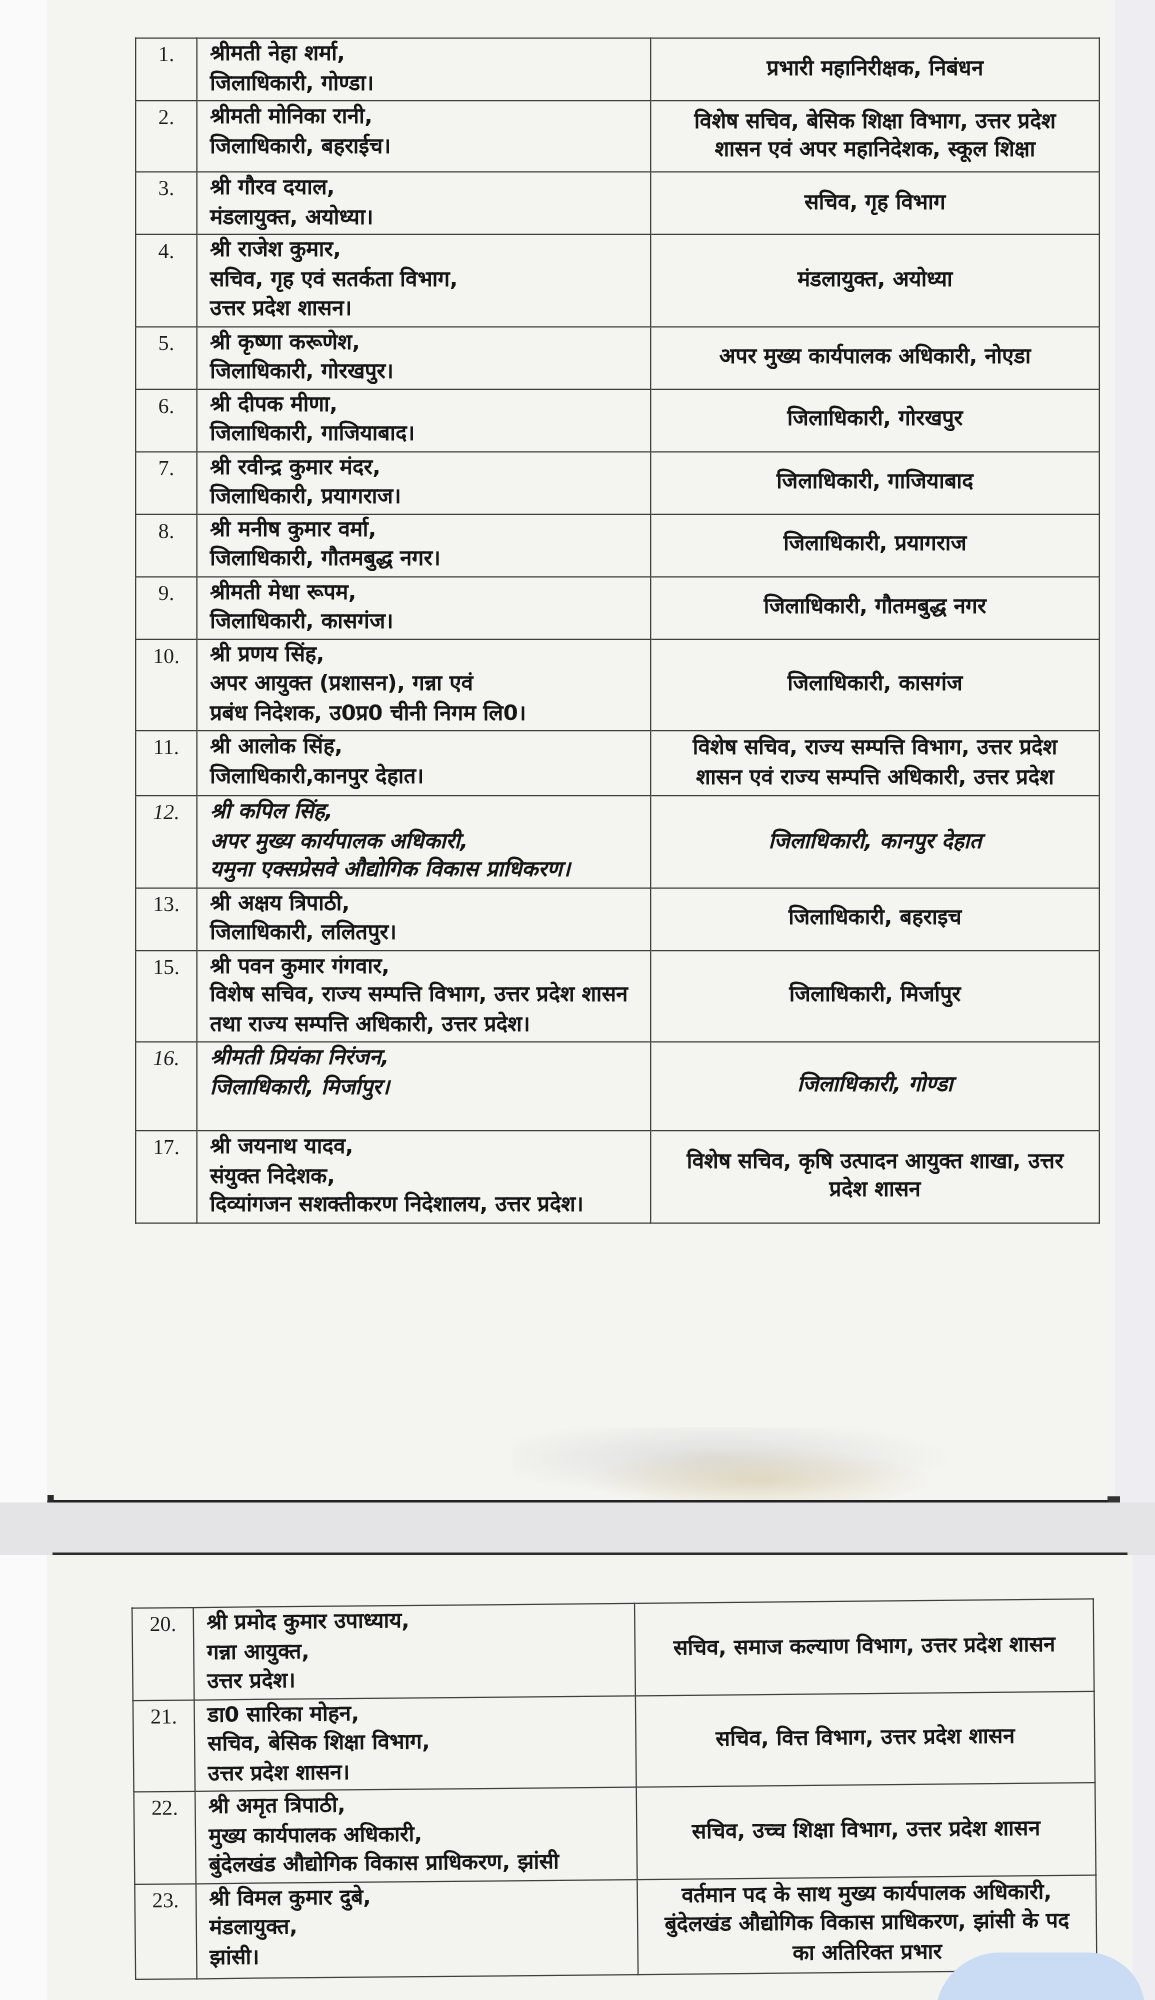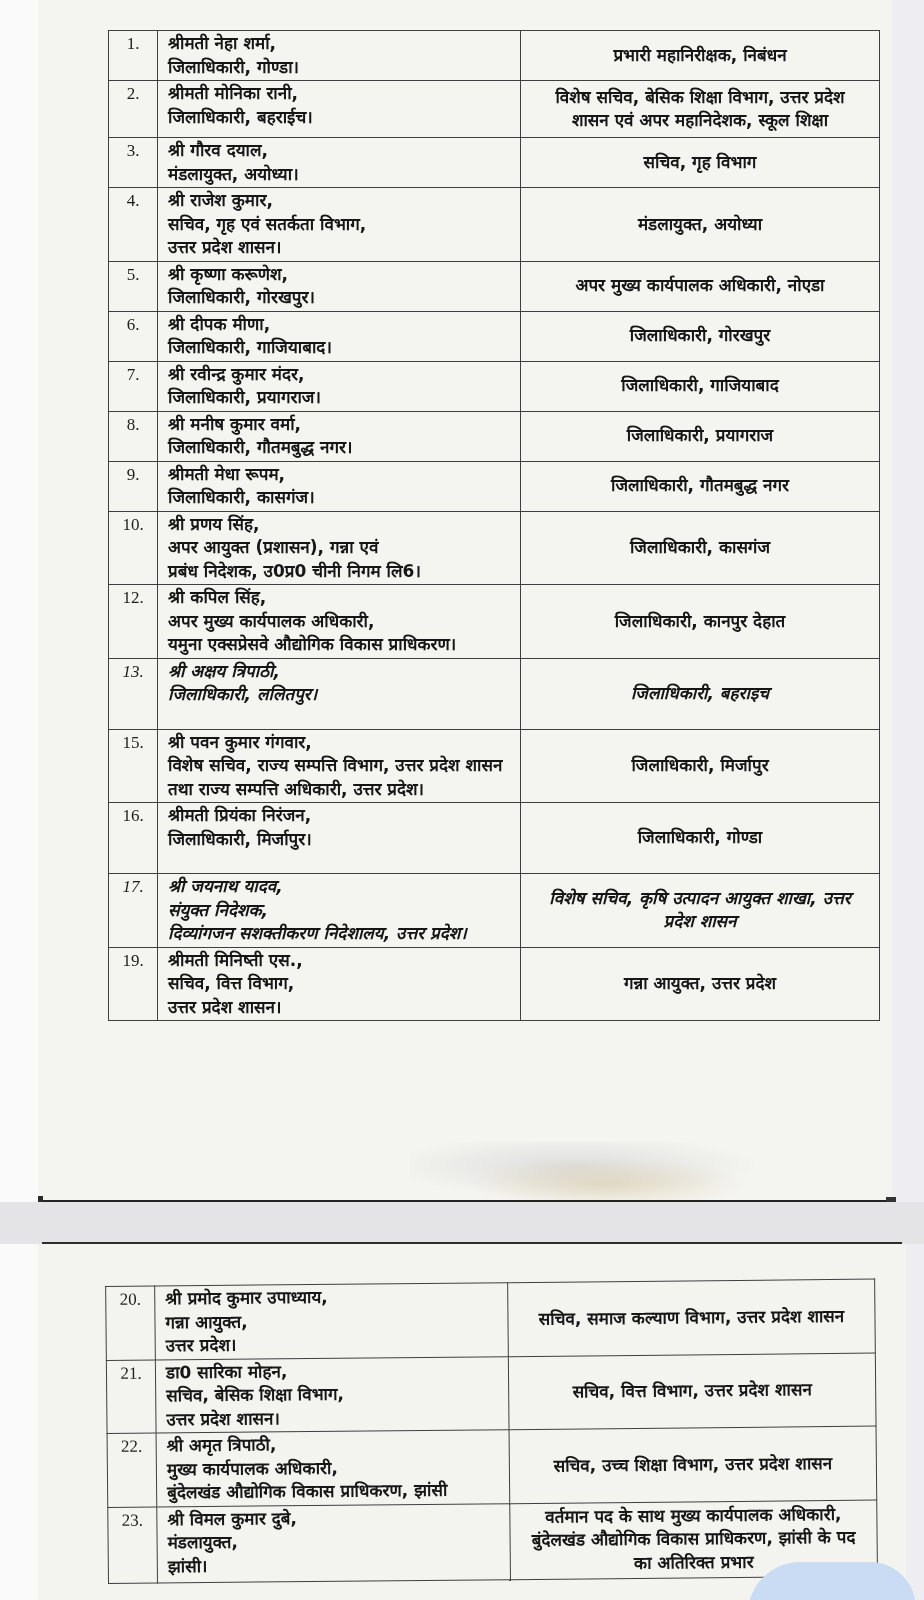--- a/index.html
+++ b/index.html
@@ -168,24 +168,35 @@
           </td>
           <td class="posting">
             <div>जिलाधिकारी, गौतमबुद्ध नगर</div>
           </td>
         </tr>
         <tr>
           <td class="sno">10.</td>
           <td class="officer">
             <div>श्री प्रणय सिंह,</div>
             <div>अपर आयुक्त (प्रशासन), गन्ना एवं</div>
-            <div>प्रबंध निदेशक, उ0प्र0 चीनी निगम लि6।</div>
+            <div>प्रबंध निदेशक, उ0प्र0 चीनी निगम लि0।</div>
           </td>
           <td class="posting">
             <div>जिलाधिकारी, कासगंज</div>
+          </td>
+        </tr>
+        <tr>
+          <td class="sno">11.</td>
+          <td class="officer">
+            <div>श्री आलोक सिंह,</div>
+            <div>जिलाधिकारी,कानपुर देहात।</div>
+          </td>
+          <td class="posting">
+            <div>विशेष सचिव, राज्य सम्पत्ति विभाग, उत्तर प्रदेश</div>
+            <div>शासन एवं राज्य सम्पत्ति अधिकारी, उत्तर प्रदेश</div>
           </td>
         </tr>
         <tr>
           <td class="sno">12.</td>
           <td class="officer">
             <div>श्री कपिल सिंह,</div>
             <div>अपर मुख्य कार्यपालक अधिकारी,</div>
             <div>यमुना एक्सप्रेसवे औद्योगिक विकास प्राधिकरण।</div>
           </td>
           <td class="posting">
@@ -228,31 +239,20 @@
           <td class="officer">
             <div>श्री जयनाथ यादव,</div>
             <div>संयुक्त निदेशक,</div>
             <div>दिव्यांगजन सशक्तीकरण निदेशालय, उत्तर प्रदेश।</div>
           </td>
           <td class="posting">
             <div>विशेष सचिव, कृषि उत्पादन आयुक्त शाखा, उत्तर</div>
             <div>प्रदेश शासन</div>
           </td>
         </tr>
-        <tr>
-          <td class="sno">19.</td>
-          <td class="officer">
-            <div>श्रीमती मिनिष्ती एस.,</div>
-            <div>सचिव, वित्त विभाग,</div>
-            <div>उत्तर प्रदेश शासन।</div>
-          </td>
-          <td class="posting">
-            <div>गन्ना आयुक्त, उत्तर प्रदेश</div>
-          </td>
-        </tr>
       </tbody>
   </table>
 
   <table class="table-2">
     <tbody>
         <tr>
           <td class="sno">20.</td>
           <td class="officer">
             <div>श्री प्रमोद कुमार उपाध्याय,</div>
             <div>गन्ना आयुक्त,</div>

